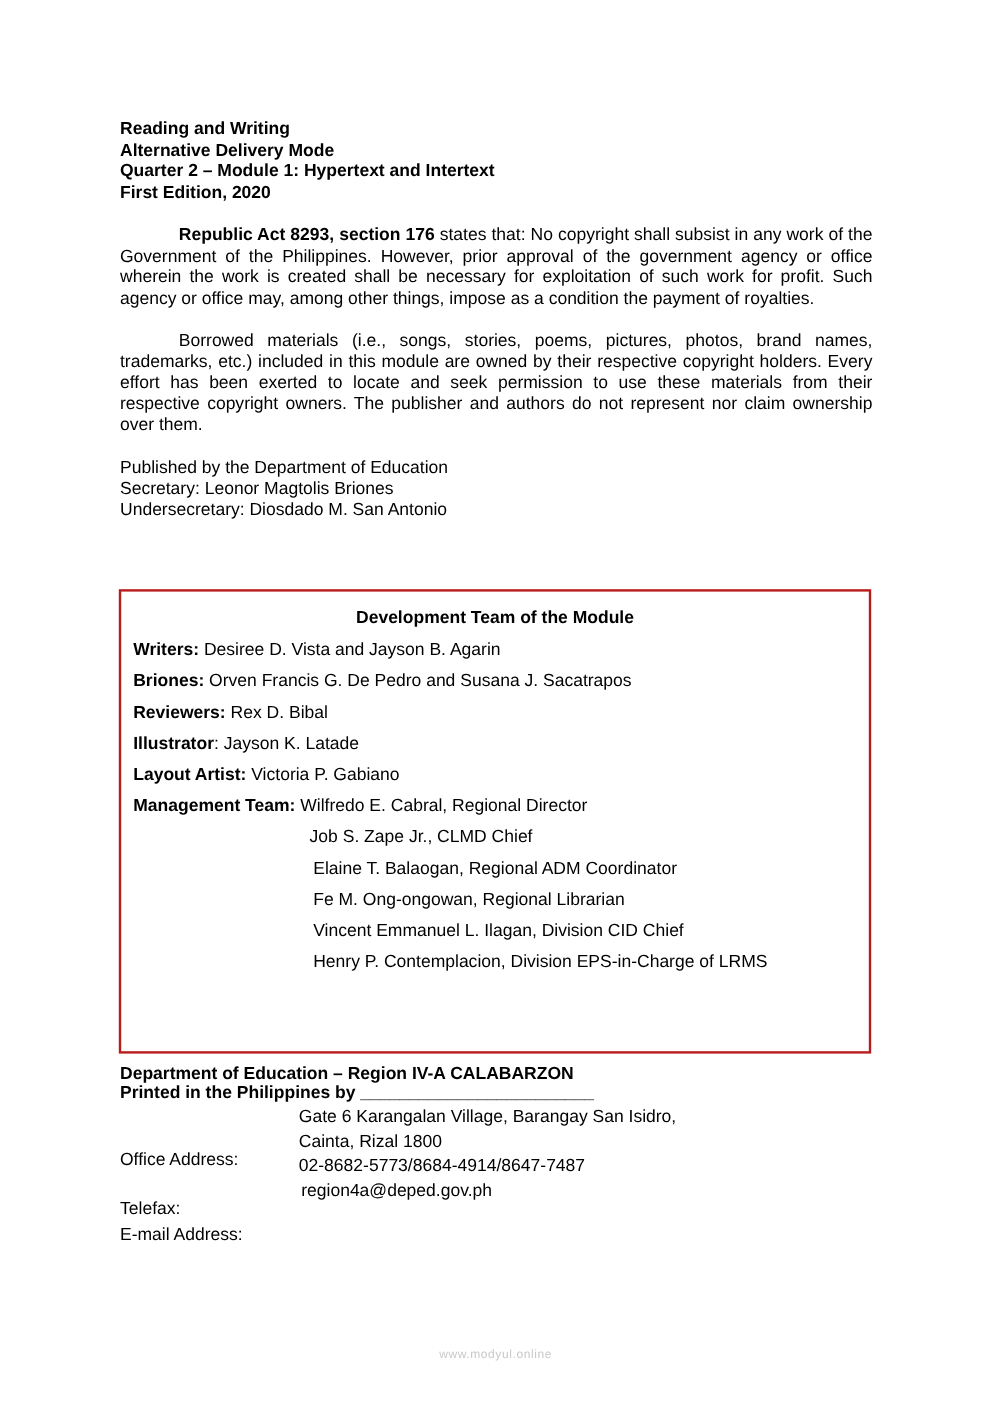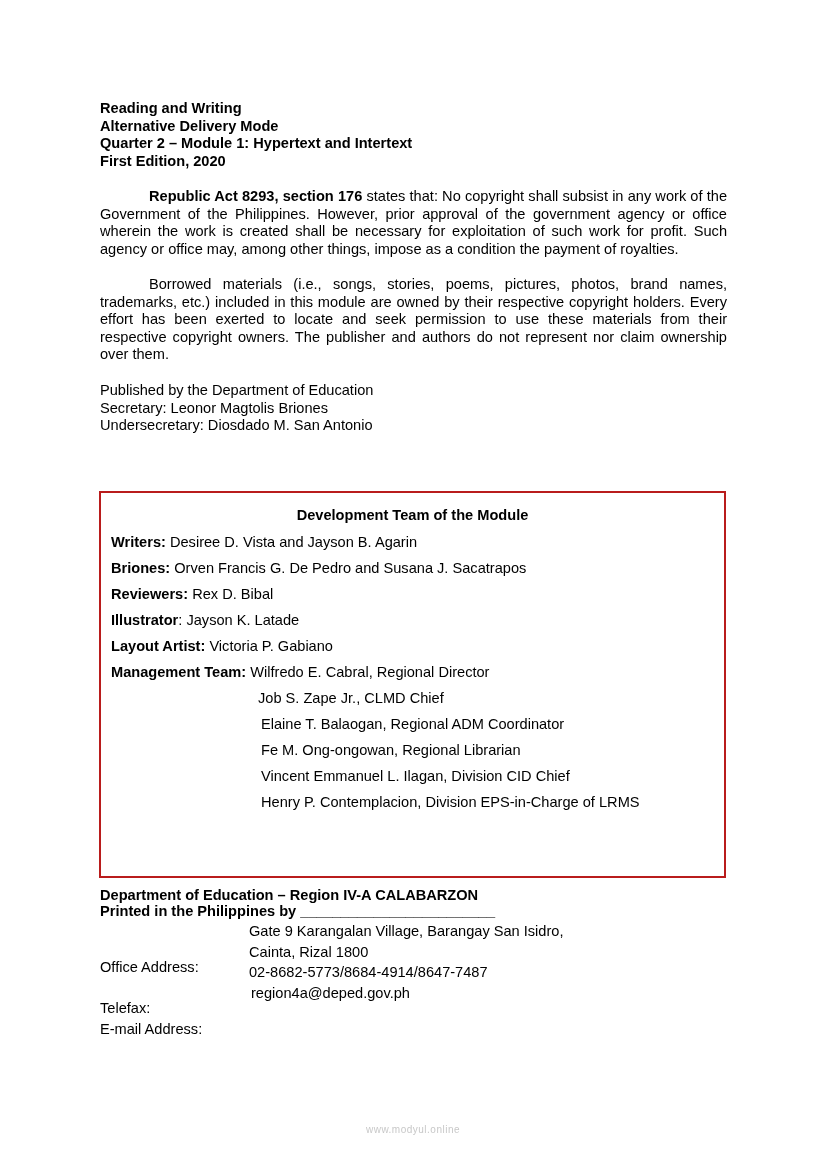--- a/index.html
+++ b/index.html
@@ -66,21 +66,21 @@
   <div class="mgmt" style="left:160px; top:275px">Vincent Emmanuel L. Ilagan, Division CID Chief</div>
   <div class="mgmt" style="left:160px; top:301px">Henry P. Contemplacion, Division EPS-in-Charge of LRMS</div>
 </div>
 
 <div id="printed" class="abs line">Printed in the Philippines by ________________________</div>
 <div id="deped" class="abs line">Department of Education – Region IV-A CALABARZON</div>
 
 <div id="contact" class="abs">
   <div class="crow">
     <span class="lbl">Office Address:</span>
-    <span class="val">Gate 9 Karangalan Village, Barangay San Isidro,</span>
+    <span class="val">Gate 6 Karangalan Village, Barangay San Isidro,</span>
   </div>
   <div class="crow">
     <span class="val">Cainta, Rizal 1800</span>
   </div>
   <div class="crow">
     <span class="lbl">Telefax:</span>
     <span class="val">02-8682-5773/8684-4914/8647-7487</span>
   </div>
   <div class="crow">
     <span class="lbl">E-mail Address:</span>

